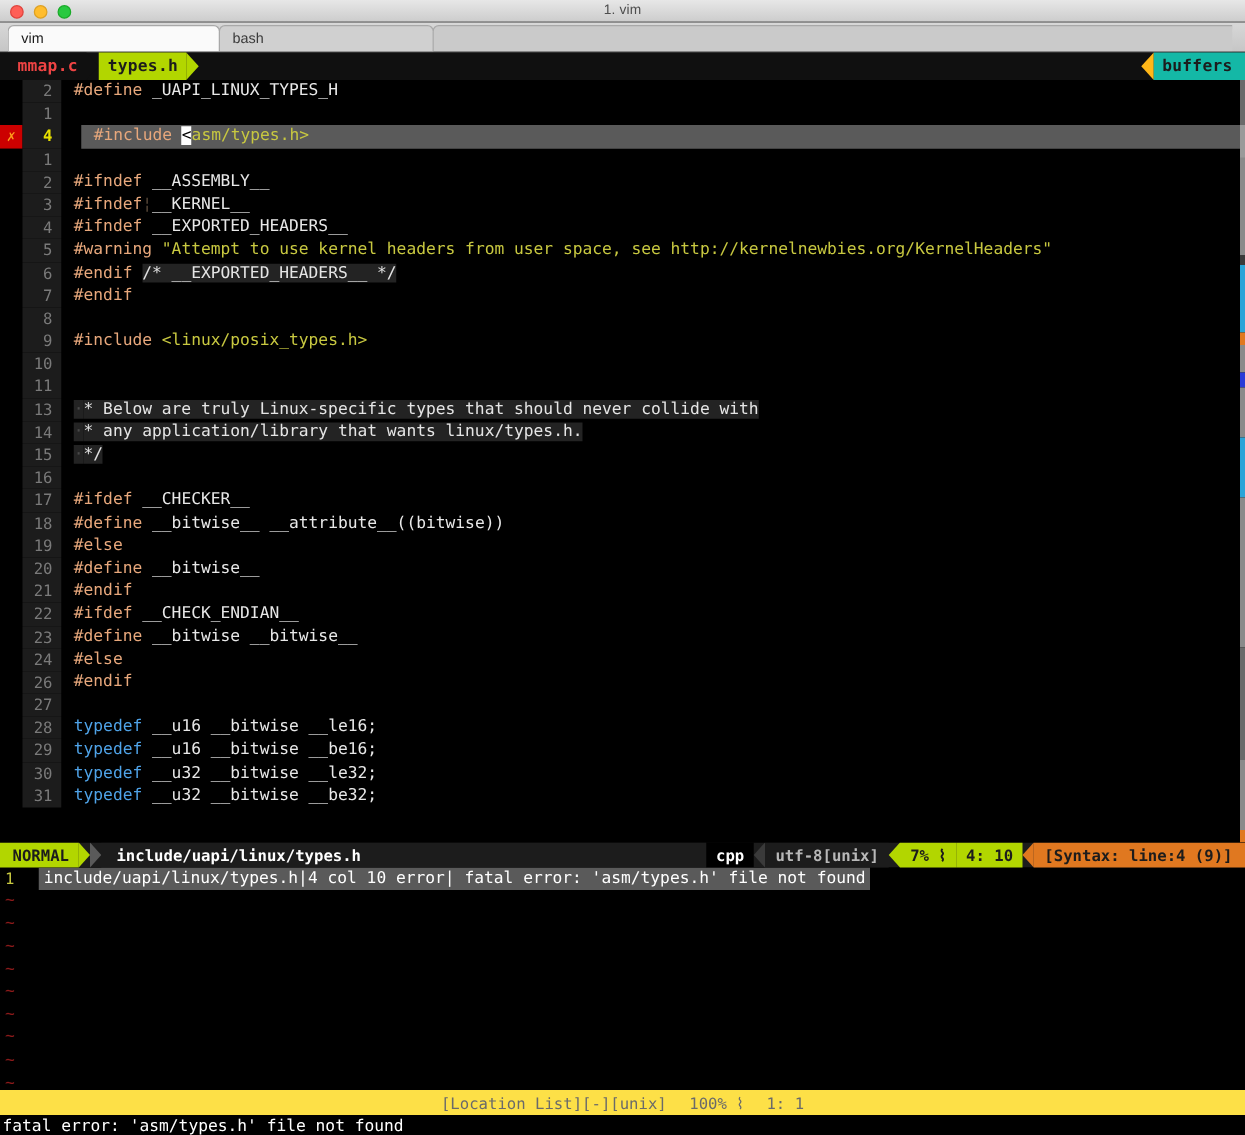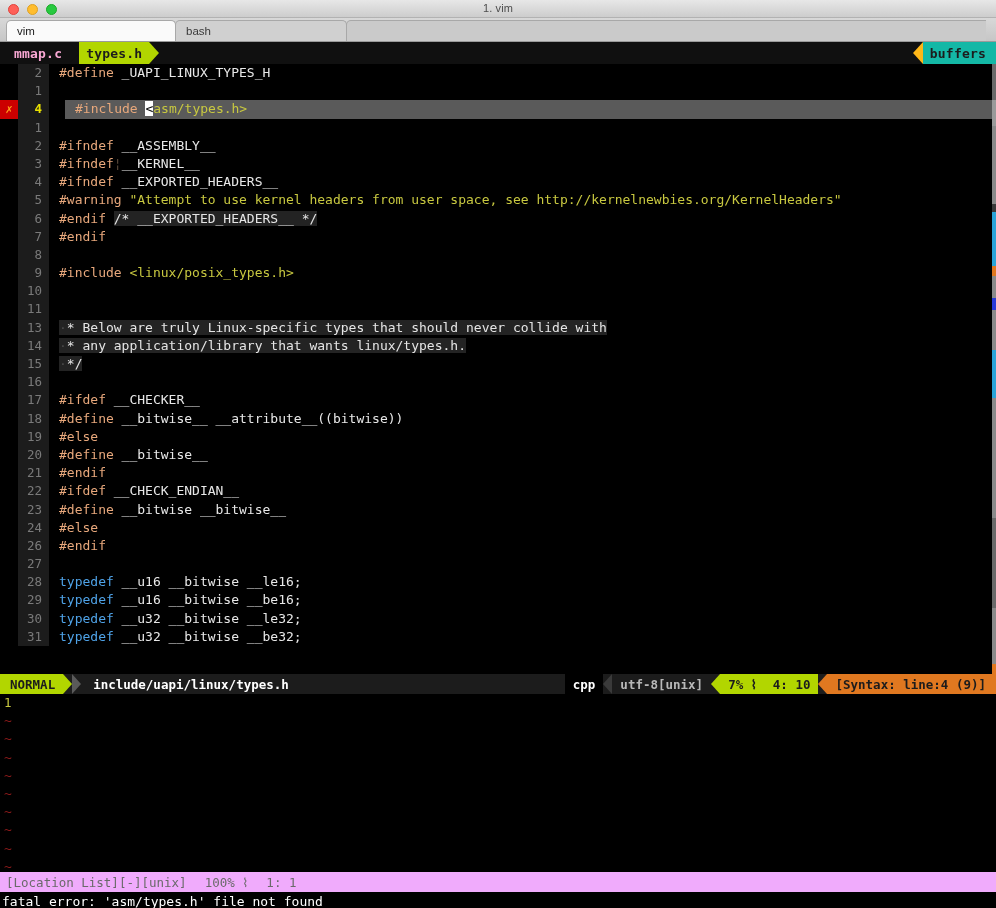--- a/index.html
+++ b/index.html
@@ -51,21 +51,21 @@
                   border-top-right-radius: 0; color: transparent; }
 
   
   .bufline {
     height: 22px; width: 996px; background: #101010;
     display: flex; align-items: stretch; position: relative;
     font-size: 13px;
   }
   .bseg { display: flex; align-items: center; height: 22px; padding: 0 7px;
           font-weight: bold; letter-spacing: .2px; }
-  .bseg.plain  { background: #101010; color: #f9a8d4; padding-left: 14px; }
+  .bseg.plain  { background: #101010; color: #ef4444; padding-left: 14px; }
   .bseg.active { background: #b2d600; color: #1c1c1c; }
   .arrow-r { width: 0; height: 0; border-top: 11px solid transparent;
              border-bottom: 11px solid transparent; }
   .ar-black-to-lime { border-left: 10px solid #101010; }
   .ar-lime-to-black { border-left: 10px solid #b2d600; }
   .buffers-wrap { position: absolute; right: 0; top: 0; display: flex; height: 22px; }
   .ar-left-yellow { width: 0; height: 0; border-top: 11px solid transparent;
                     border-bottom: 11px solid transparent; border-right: 10px solid #ffb718; }
   .bseg.buffers { background: #14b8a6; color: #1c1c1c; padding-right: 10px; }
 
@@ -119,23 +119,23 @@
 
   
   .loclist { width: 996px; height: 178px; background: #000; overflow: hidden; }
   .lrow { display: flex; height: 18.2px; align-items: center; white-space: pre; font-size: 13px; }
   .lnum2 { width: 31px; min-width: 31px; text-align: left; padding-left: 4px;
            color: #c8c840; height: 18.2px; line-height: 18.2px; font-size: 12.5px; }
   .ltext { color: #e8e8e8; height: 18.2px; line-height: 18.2px; padding: 0 4px; }
   .lrow.sel .ltext { background: #5a5a5a; color: #ffffff; }
   .tilde { color: #8b1a1a; padding-left: 4px; font-size: 13px; height: 18.2px; line-height: 18.2px; }
 
-  .locstatus { display: flex; width: 996px; height: 20px; background: #f0abfc;
+  .locstatus { display: flex; width: 996px; height: 20px; background: #fde047;
                color: #6a6a6a; font-size: 12.5px; align-items: center;
-               justify-content: flex-start; padding: 0 6px; }
+               justify-content: center; padding: 0 6px; }
   .locstatus .right { display: flex; gap: 18px; }
 
   .cmdline { width: 996px; height: 20px; background: #000; color: #ffffff;
              font-size: 13px; line-height: 20px; padding-left: 2px; white-space: pre; }
 
   
   .minimap { position: absolute; right: 0; top: 0; width: 4px; height: 610px; }
   .mm-seg { position: absolute; right: 0; width: 4px; }
   .mm-thumb { position: absolute; right: 0; width: 4px; background: #9a9a9a; }
 </style>
@@ -231,21 +231,21 @@
   <div class="ar-l grey"></div>
   <div class="sseg s-enc">utf-8[unix]</div>
   <div class="ar-l lime"></div>
   <div class="sseg s-pct">7% ⌇</div>
   <div class="sseg s-pct">4: 10</div>
   <div class="ar-l orange"></div>
   <div class="sseg s-syn">[Syntax: line:4 (9)]</div>
 </div>
 
 <div class="loclist" id="loclist">
-    <div class="lrow sel"><div class="lnum2">1</div></div>
+    <div class="lrow sel"><div class="lnum2">1</div><div class="ltext">include/uapi/linux/types.h|4 col 10 error| fatal error: 'asm/types.h' file not found</div></div>
     <div class="tilde">~</div>
     <div class="tilde">~</div>
     <div class="tilde">~</div>
     <div class="tilde">~</div>
     <div class="tilde">~</div>
     <div class="tilde">~</div>
     <div class="tilde">~</div>
     <div class="tilde">~</div>
     <div class="tilde">~</div>
   </div>

